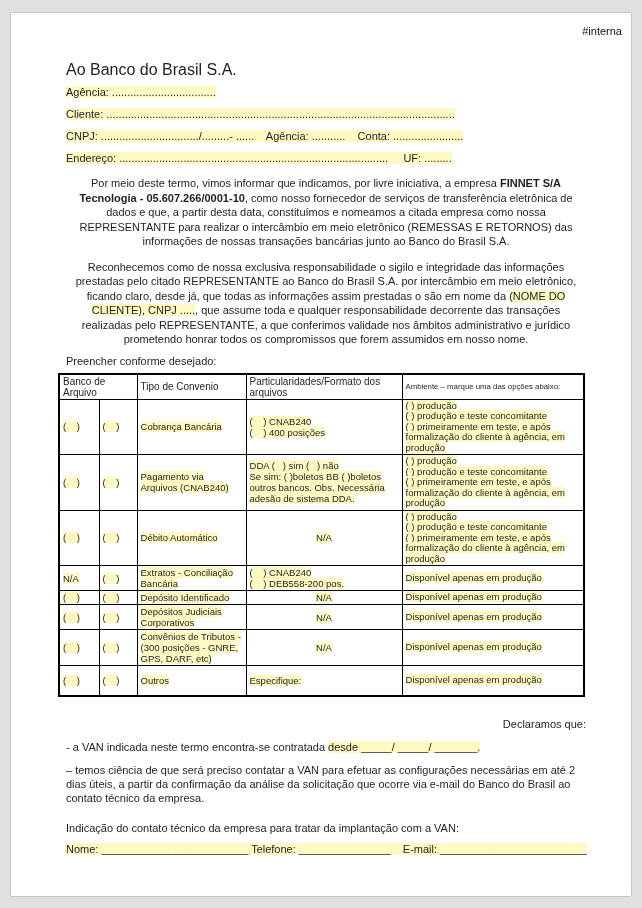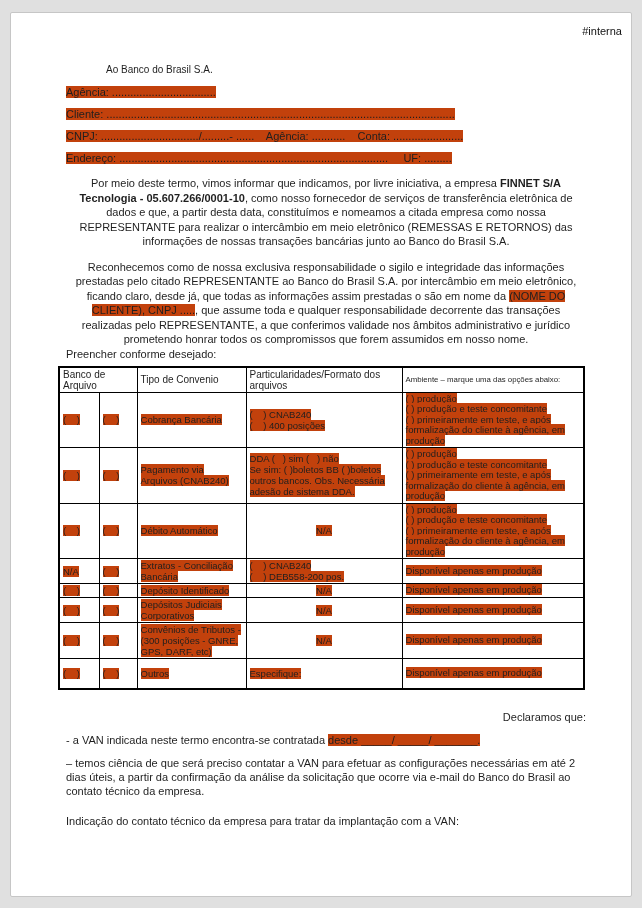--- a/index.html
+++ b/index.html
@@ -15,27 +15,27 @@
   .page {
     position: absolute; left: 10px; top: 12px;
     width: 622px; height: 885px;
     background: #ffffff;
     border: 1px solid #c6c6c6;
     border-radius: 2px;
     padding: 14px 45px 12px 55px;
     overflow: hidden;
   }
   .tag { position: absolute; top: 12px; right: 9px; font-size: 11px; color:#111; }
-  .recipient { margin-top: 36px; font-size: 10px; line-height: 14px; margin-left: 40px; }
+  .recipient { margin-top: 36px; font-size: 16px; line-height: 14px; }
   .field { margin-top: 8px; font-size: 11px; line-height: 14px; }
-  .hl { background: #c2410c; }
+  .hl { background: #fef9c3; }
   .pre { white-space: pre; }
   .para { margin-top: 11px; font-size: 11px; line-height: 14.5px; text-align: center; }
   .b { font-weight: bold; }
-  .preencher { margin-top: 0; font-size: 11px; line-height: 14px; }
+  .preencher { margin-top: 7px; font-size: 11px; line-height: 14px; }
 
   table.grid {
     margin-top: 5px; margin-left: -8px;
     width: 525px;
     border-collapse: collapse;
     border: 2px solid #000;
     font-size: 9.5px;
     table-layout: fixed;
   }
   table.grid td, table.grid th {
@@ -206,16 +206,17 @@
     </table>
 
   <div class="decl-title">Declaramos que:</div>
 
   <div class="decl-item1"><span>- a VAN indicada neste termo encontra-se contratada </span><span class="hl pre">desde _____/ _____/ _______.</span></div>
 
   <div class="decl-item2">– temos ciência de que será preciso contatar a VAN para efetuar as configurações necessárias em até 2 dias úteis, a partir da confirmação da análise da solicitação que ocorre via e-mail do Banco do Brasil ao contato técnico da empresa.</div>
 
   <div class="contact-instr">Indicação do contato técnico da empresa para tratar da implantação com a VAN:</div>
 
+  <div class="contact-line"><span class="hl pre">Nome: ________________________ Telefone: _______________    E-mail: ________________________</span></div>
 
   <div class="local-data"></div>
 
 </div>
 
 </body></html>

